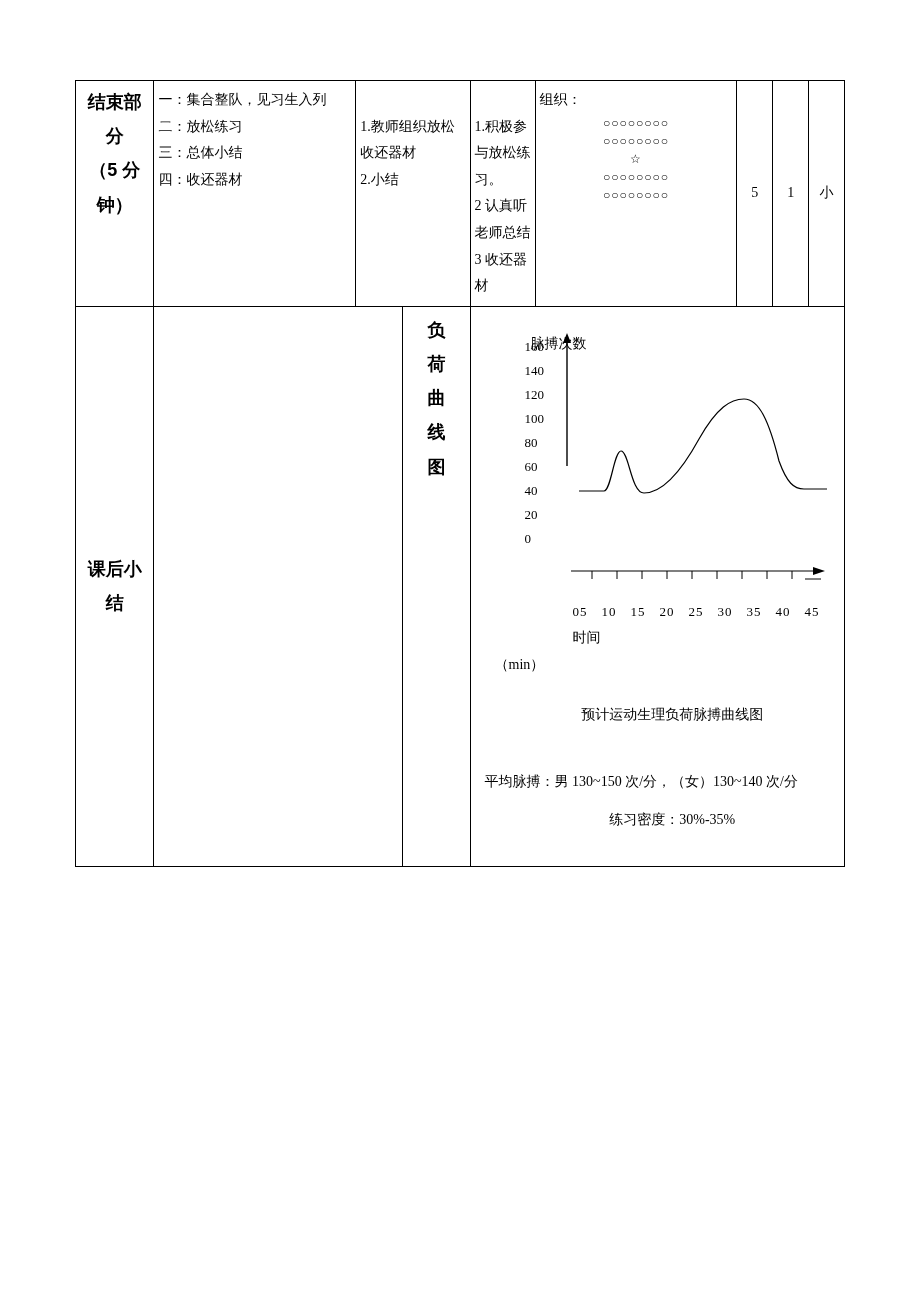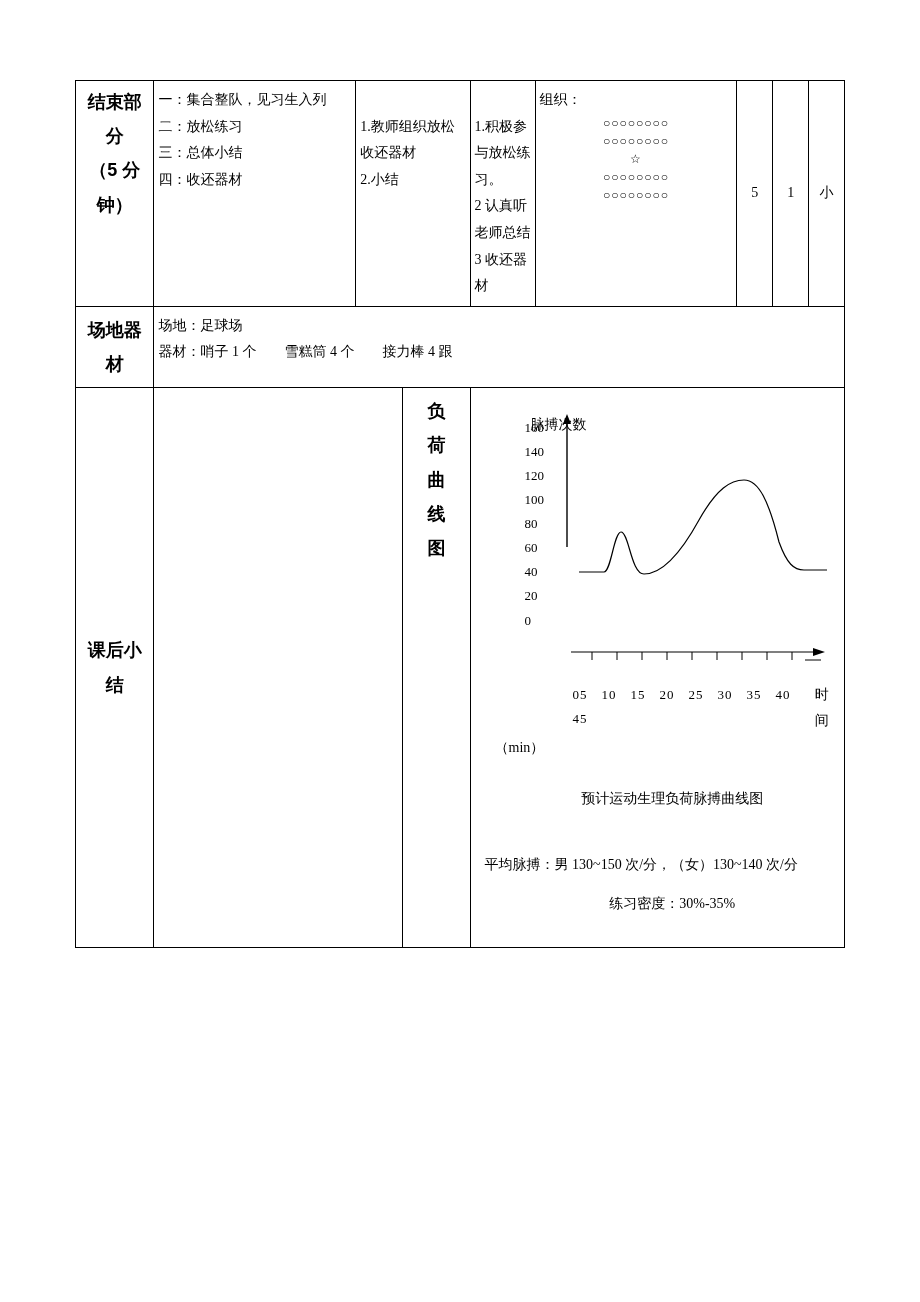--- a/index.html
+++ b/index.html
@@ -105,27 +105,20 @@
         <div>☆</div>
         <div>○○○○○○○○</div>
         <div>○○○○○○○○</div>
       </div>
     </td>
     <td class="center vcenter">5</td>
     <td class="center vcenter">1</td>
     <td class="center vcenter">小</td>
   </tr>
 
-  <tr>
-    <td class="col-head vcenter">场地器材</td>
-    <td colspan="8">
-      <div>场地：足球场</div>
-      <div>器材：哨子 1 个　　雪糕筒 4 个　　接力棒 4 跟</div>
-    </td>
-  </tr>
 
   <tr>
     <td class="col-head vcenter" style="height:560px;">课后小结</td>
     <td colspan="2"></td>
     <td class="col-head">
       <div>负</div>
       <div>荷</div>
       <div>曲</div>
       <div>线</div>
       <div>图</div>
@@ -168,21 +161,21 @@
                 <line x1="158" y1="240" x2="158" y2="248"></line>
                 <line x1="183" y1="240" x2="183" y2="248"></line>
                 <line x1="208" y1="240" x2="208" y2="248"></line>
                 <line x1="233" y1="240" x2="233" y2="248"></line>
               </g>
               <line x1="246" y1="248" x2="262" y2="248" stroke="#000" stroke-width="1"></line>
             </svg>
           </div>
         </div>
 
-        <div style="display:flex; align-items:baseline;">
+        <div style="display:flex; align-items:baseline;flex-direction:column;">
           <div class="x-ticks" style="margin-left:48px;">05　10　15　20　25　30　35　40　45</div>
           <div style="margin-left:20px;">时间</div>
         </div>
         <div style="margin-left:-30px;">（min）</div>
 
         <div class="center para" style="margin-left:-20px;">预计运动生理负荷脉搏曲线图</div>
 
         <div class="para" style="margin-left:-40px; margin-top:40px;">平均脉搏：男 130~150 次/分，（女）130~140 次/分</div>
         <div class="center" style="margin-left:-20px;margin-top:12px;">练习密度：30%-35%</div>
       </div>

